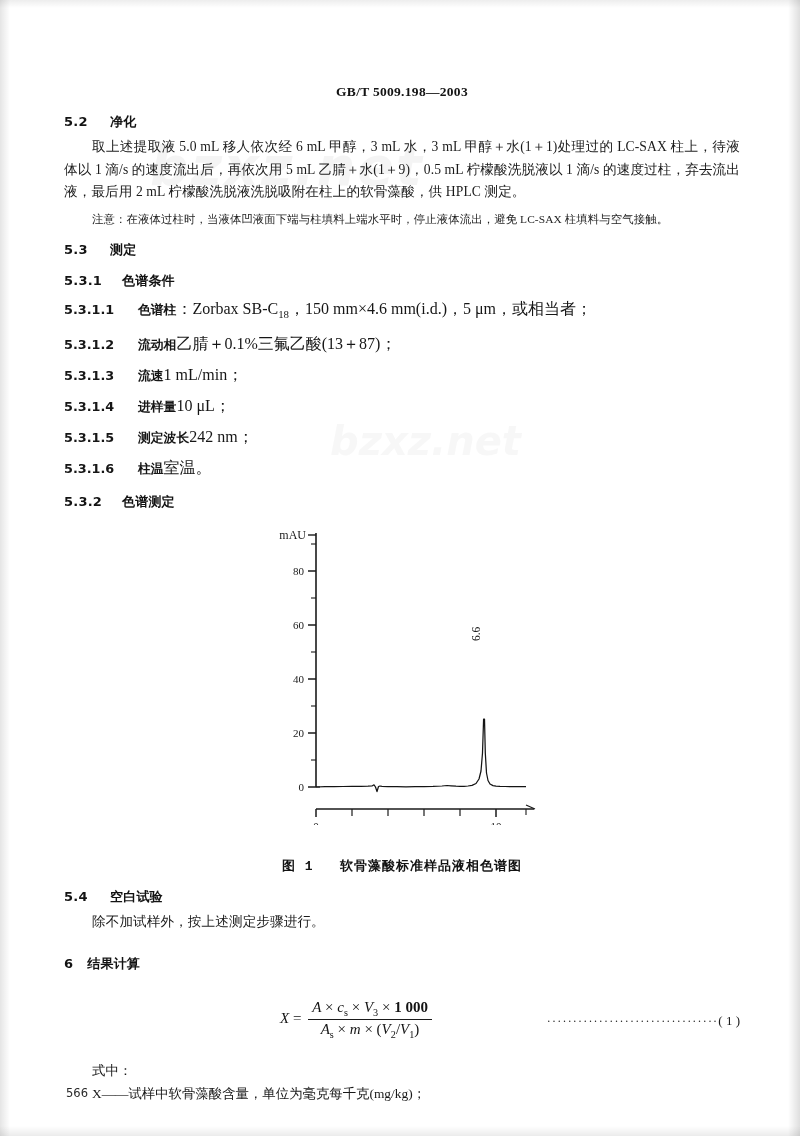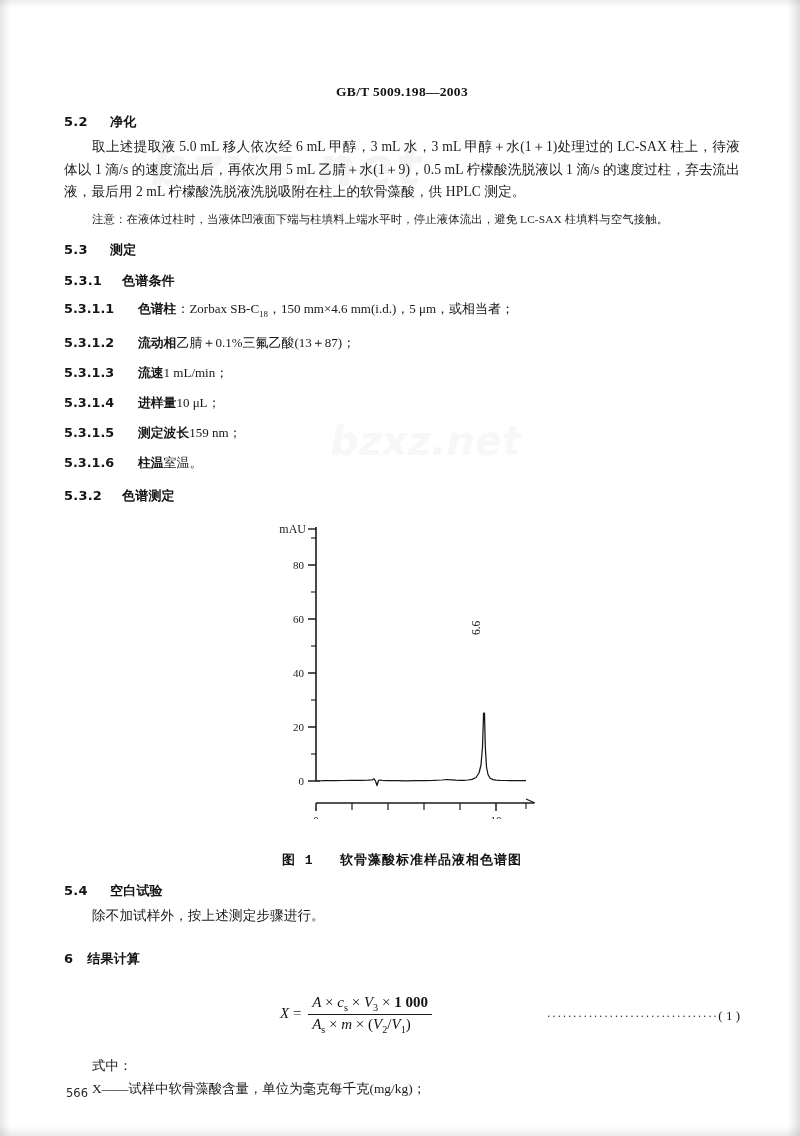--- a/index.html
+++ b/index.html
@@ -117,21 +117,21 @@
     display: inline-block;
     min-width: 74px;
   }
   .item-line .txt-cn {
     font-weight: bold;
     font-family: "DejaVu Sans", "Liberation Sans", sans-serif;
     font-size: 12.8px;
   }
   .item-line .txt {
     font-family: "Liberation Serif", "DejaVu Serif", serif;
-    font-size: 13px;
+    font-size: 16px;
   }
   sub { font-size: 0.68em; }
 
   
   .figure-wrap {
     margin-top: 14px;
     position: relative;
     height: 330px;
   }
   .figure-inner {
@@ -158,21 +158,21 @@
     position: absolute;
     left: 216px;
     top: 0;
     font-family: "Liberation Serif", "DejaVu Serif", serif;
     font-size: 15px;
     color: #141414;
   }
   .frac {
     display: inline-block;
     vertical-align: middle;
-    text-align: left;
+    text-align: center;
     margin: 0 3px;
   }
   .frac .num-line {
     display: block;
     padding: 0 4px 1px 4px;
     border-bottom: 1px solid #1a1a1a;
     white-space: nowrap;
   }
   .frac .den-line {
     display: block;
@@ -279,21 +279,21 @@
     <div class="item-line">
       <span class="lbl">5.3.1.2</span><span class="txt-cn">流动相</span><span class="txt">乙腈＋0.1%三氟乙酸(13＋87)；</span>
     </div>
     <div class="item-line">
       <span class="lbl">5.3.1.3</span><span class="txt-cn">流速</span><span class="txt">1 mL/min；</span>
     </div>
     <div class="item-line">
       <span class="lbl">5.3.1.4</span><span class="txt-cn">进样量</span><span class="txt">10 μL；</span>
     </div>
     <div class="item-line">
-      <span class="lbl">5.3.1.5</span><span class="txt-cn">测定波长</span><span class="txt">159 nm；</span>
+      <span class="lbl">5.3.1.5</span><span class="txt-cn">测定波长</span><span class="txt">242 nm；</span>
     </div>
     <div class="item-line">
       <span class="lbl">5.3.1.6</span><span class="txt-cn">柱温</span><span class="txt">室温。</span>
     </div>
 
     <div class="sec-head">
       <span class="num">5.3.2</span><span>色谱测定</span>
     </div>
 
     <div class="figure-wrap">

